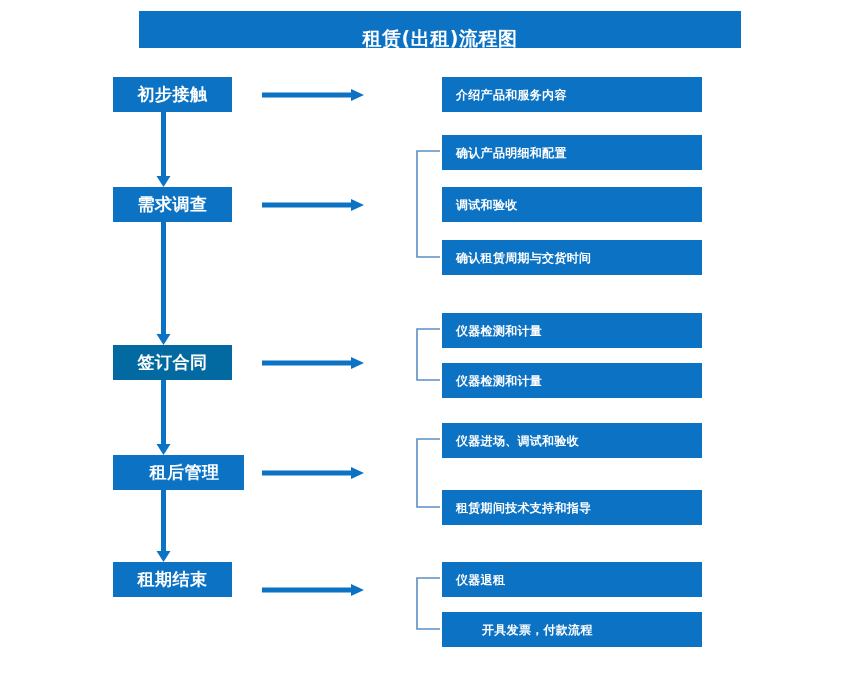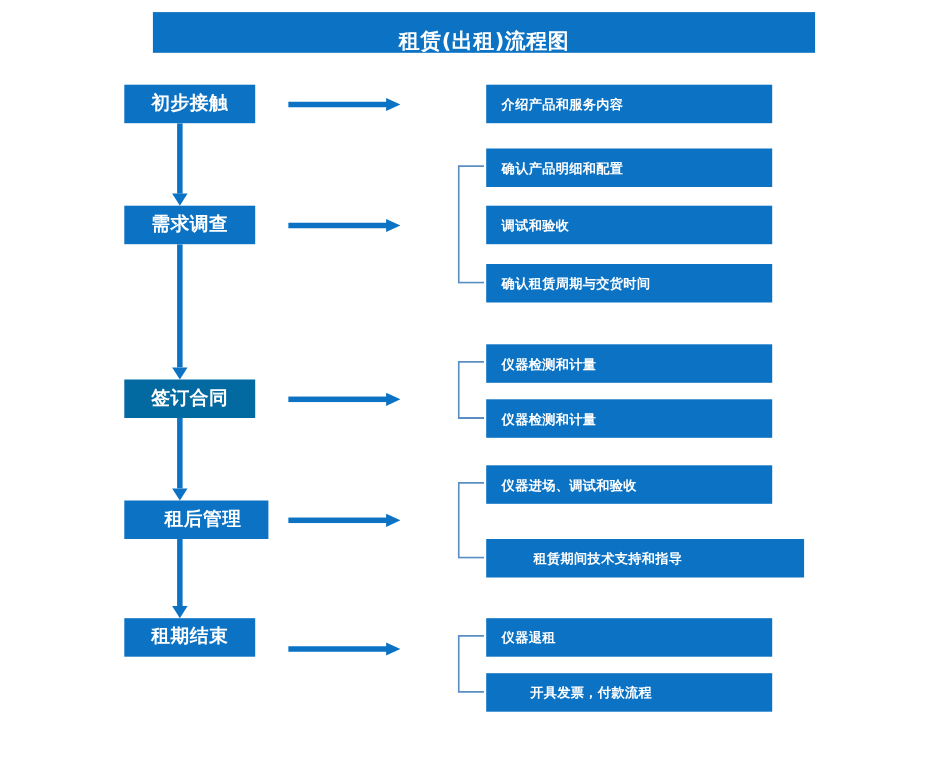--- a/index.html
+++ b/index.html
@@ -139,21 +139,21 @@
       </div>
       <div class="detail-box" style="top: 313px; background: rgb(11, 114, 196);">
         <span class="detail-label" style="color: rgb(255, 255, 255);">仪器检测和计量</span>
       </div>
       <div class="detail-box" style="top: 363px; background: rgb(11, 114, 196);">
         <span class="detail-label" style="color: rgb(255, 255, 255);">仪器检测和计量</span>
       </div>
       <div class="detail-box" style="top: 423px; background: rgb(11, 114, 196);">
         <span class="detail-label" style="color: rgb(255, 255, 255);">仪器进场、调试和验收</span>
       </div>
-      <div class="detail-box" style="top: 490px; background: rgb(11, 114, 196); padding-left: 29px;">
+      <div class="detail-box" style="top: 490px; background: rgb(11, 114, 196);">
         <span class="detail-label" style="color: rgb(255, 255, 255);">租赁期间技术支持和指导</span>
       </div>
       <div class="detail-box" style="top: 562px; background: rgb(11, 114, 196);">
         <span class="detail-label" style="color: rgb(255, 255, 255);">仪器退租</span>
       </div>
       <div class="detail-box" style="top: 612px; background: rgb(11, 114, 196);">
         <span class="detail-label" style="color: rgb(255, 255, 255); padding-left: 40px;">开具发票，付款流程</span>
       </div>
       <div class="arrow-down" style="top: 112px; height: 75px;">
         <svg width="17" height="75" viewBox="0 0 17 75">

